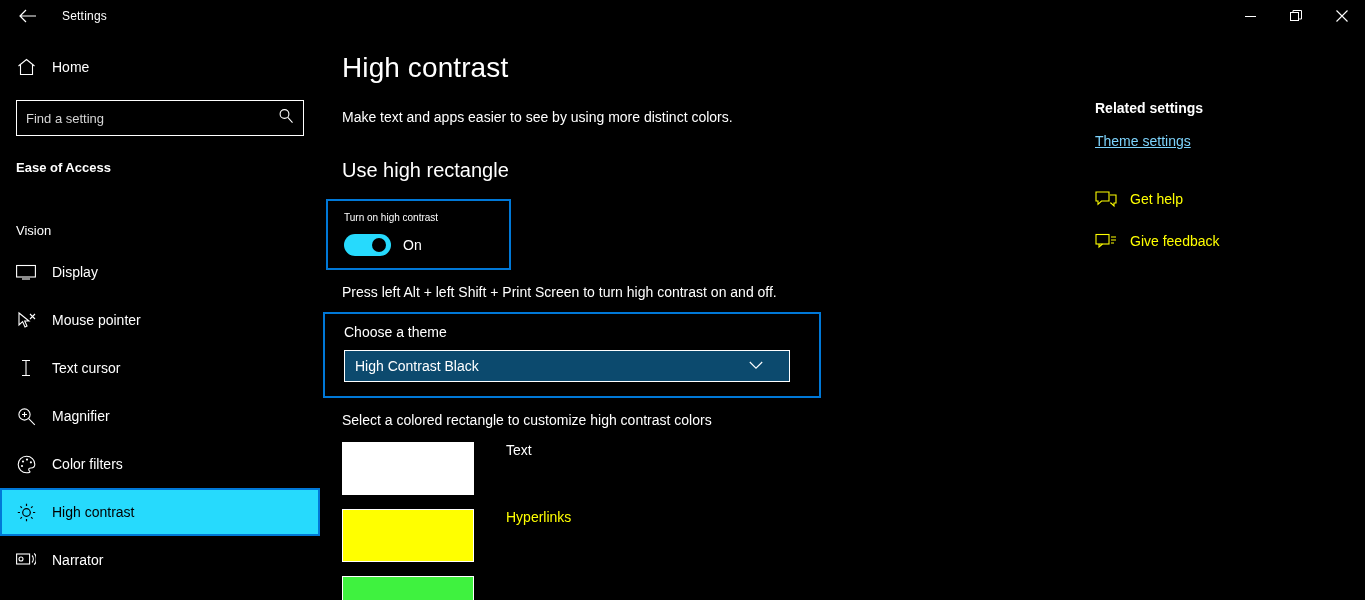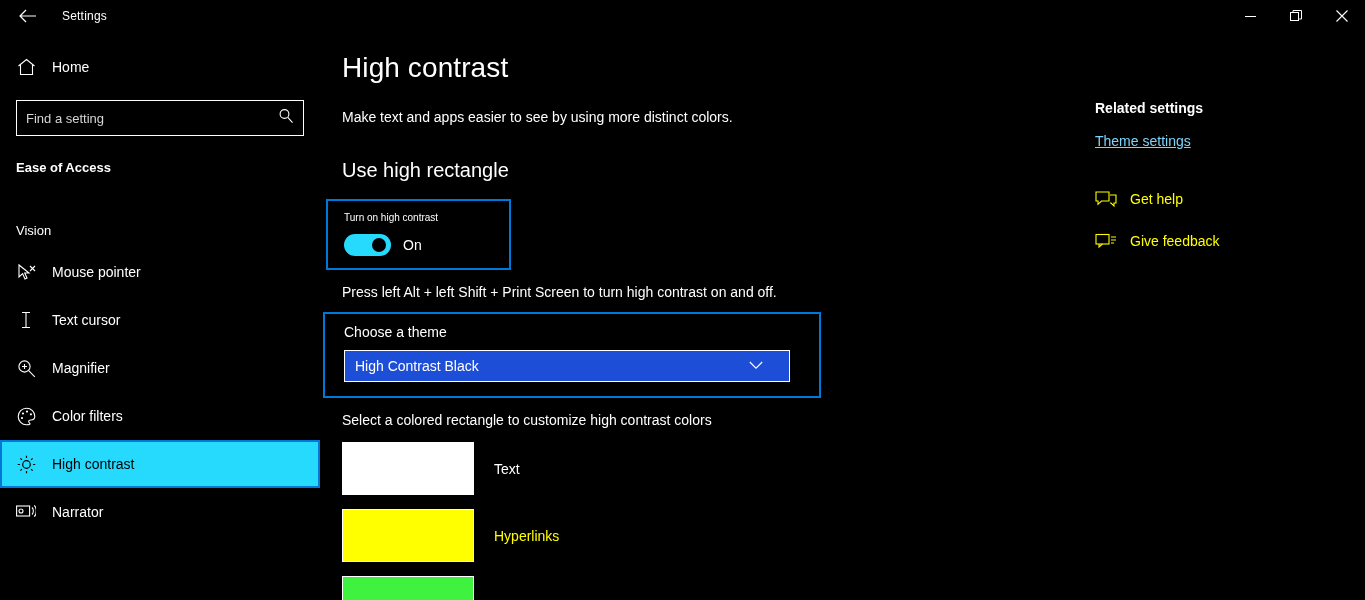--- a/index.html
+++ b/index.html
@@ -195,39 +195,39 @@
     width: 498px;
     border: 2px solid #0078d7;
     padding: 10px 14px 14px 19px;
   }
   .theme-label { font-size: 14px; }
   .combo {
     margin-top: 10px;
     width: 446px;
     height: 32px;
     border: 1px solid #ffffff;
-    background: #1d4ed8;
+    background: #0c4a6e;
     display: flex;
     align-items: center;
     padding: 0 26px 0 10px;
     justify-content: space-between;
   }
   .combo .value { font-size: 14px; }
   .combo .chev { font-size: 11px; line-height: 1; }
 
   .select-hint {
     font-size: 14px;
     margin: 14px 0 0 22px;
   }
 
   .swatch-row {
     display: flex;
-    align-items: center;
+    align-items: flex-start;
     margin: 14px 0 0 22px;
-    gap: 0;
+    gap: 12px;
   }
   .swatch {
     width: 132px; height: 53px;
     border: 1px solid #ffffff;
     flex: none;
   }
   .swatch-label {
     font-size: 14px;
     margin-left: 20px;
   }
@@ -318,20 +318,29 @@
           <path d="M9.8 9.4 L14.5 14.6" stroke="#ffffff" stroke-width="1.1"></path>
         </svg>
       </span>
     </div>
 
     <div class="section-title">Ease of Access</div>
     <div class="group-title">Vision</div>
 
     <div class="nav-list">
 
+      <div class="nav-item">
+        <span class="nav-icon icon">
+          <svg width="20" height="16" viewBox="0 0 20 16">
+            <rect x="0.6" y="1.5" width="18.8" height="11.5" stroke="#ffffff" stroke-width="1.1" fill="none"></rect>
+            <path d="M6 15 H14" stroke="#ffffff" stroke-width="1.1"></path>
+          </svg>
+        </span>
+        <span class="label">Display</span>
+      </div>
 
       <div class="nav-item">
         <span class="nav-icon icon">
           <svg width="20" height="18" viewBox="0 0 20 18">
             <path d="M3 2 L3 14 L6.6 10.6 L9 16 L11 15 L8.7 10 L13 10 Z" stroke="#ffffff" stroke-width="1.1" fill="none"></path>
             <path d="M14 3 L19 8 M19 3 L14 8" stroke="#ffffff" stroke-width="1.1"></path>
           </svg>
         </span>
         <span class="label">Mouse pointer</span>
       </div>

